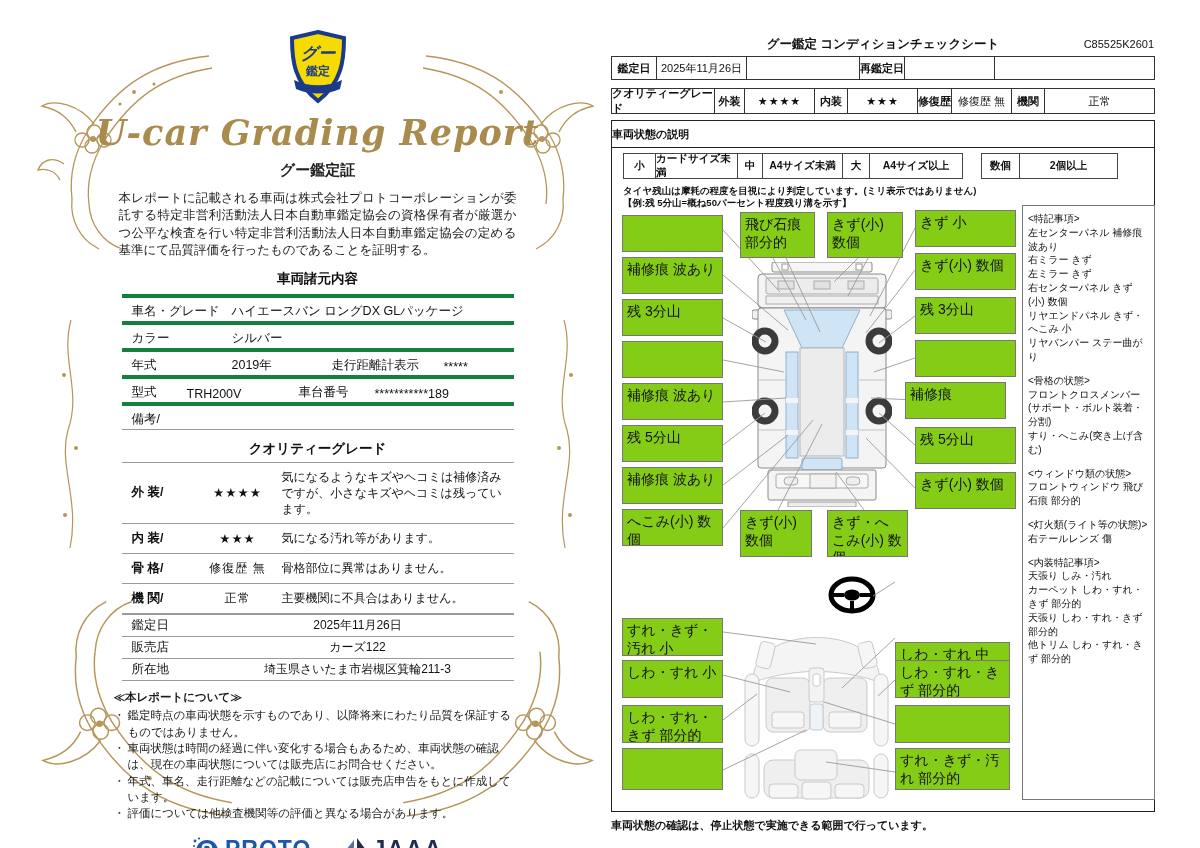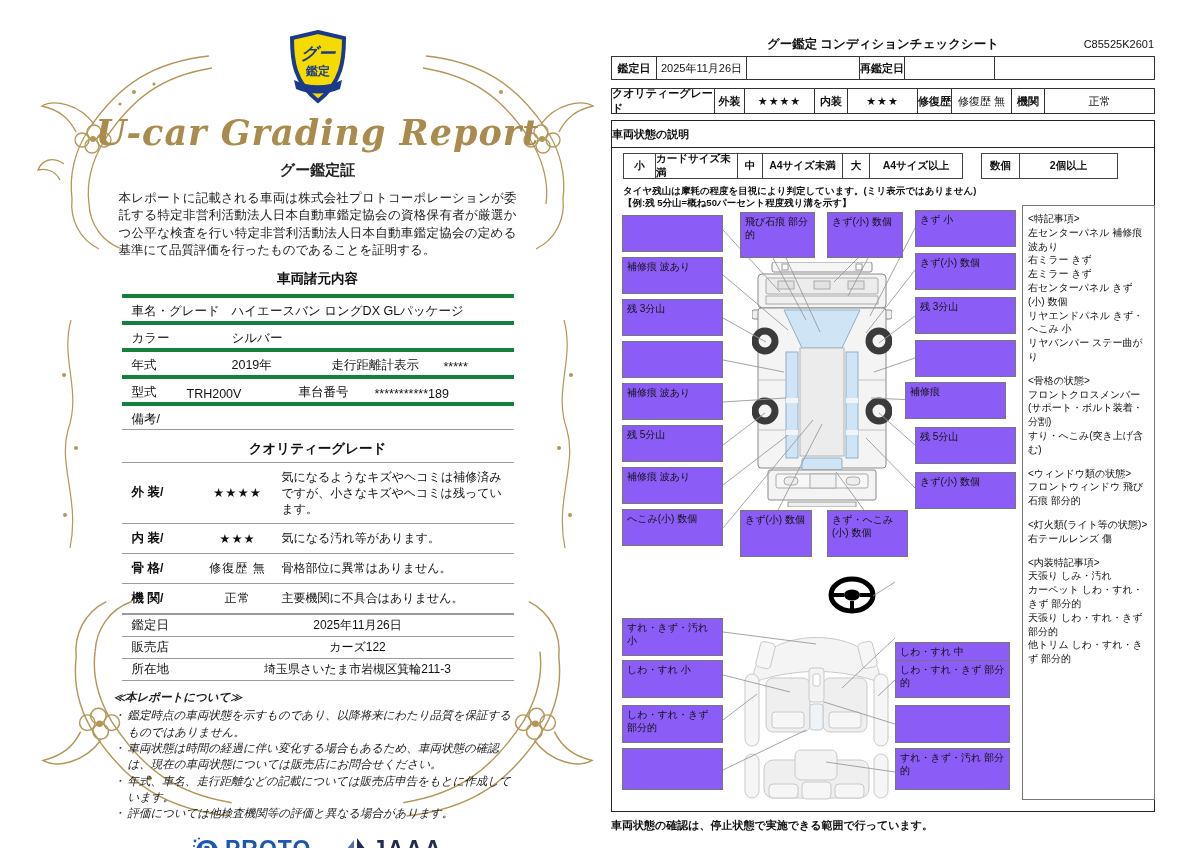--- a/index.html
+++ b/index.html
@@ -19,44 +19,44 @@
   .srow{display:flex;align-items:flex-end;min-height:27px;border-top:4px solid #15803d;padding:1px 10px;box-sizing:border-box;}
   .spec{border-bottom:1px solid #9a9a9a;}
   .sl{width:100px;} .sl3{width:55px;} .sl2{width:112px;} .sv{flex:1;} .sv-n{flex:0 0 100px;} .sv-m{flex:0 0 112px;}
   .gradeT{border-bottom:1px solid #9a9a9a;margin-top:4px;}
   .grow{display:flex;align-items:center;border-top:1px solid #9a9a9a;padding:6px 10px;box-sizing:border-box;}
   .gl{width:62px;font-weight:bold;} .gv{width:88px;text-align:center;letter-spacing:1px;} .gd{flex:1;font-size:12px;line-height:1.35;}
   .metaT{margin-top:0;}
   .mrow{display:flex;align-items:center;min-height:22px;border-top:1px solid #9a9a9a;padding:1px 10px;box-sizing:border-box;}
   .ml{width:80px;} .mv{flex:1;text-align:center;font-size:12px;}
   .metaT{border-bottom:1px solid #9a9a9a;}
-  .about{width:408px;margin:8px auto 0;font-size:11.5px;line-height:1.42;color:#1a1a1a;font-style:italic;}
+  .about{width:408px;margin:8px auto 0;font-size:11.5px;line-height:1.42;color:#1a1a1a;}
   .atitle{font-weight:bold;margin-bottom:2px;}
   .arow{display:flex;} .amark{width:14px;flex:0 0 14px;} .atext{flex:1;}
   .logos{margin-top:14px;display:flex;justify-content:center;align-items:center;gap:34px;}
   .logo-proto,.logo-jaaa{display:flex;align-items:center;gap:5px;}
   .proto-text{font-size:23px;font-weight:800;color:#1c57ae;letter-spacing:1px;}
   .jaaa-text{font-size:23px;font-weight:800;color:#232a54;letter-spacing:2px;}
   
   #right-page{position:absolute;left:608px;top:30px;width:550px;height:810px;}
-  .rp-title{position:absolute;top:6px;left:0;width:100%;text-align:center;font-size:12.5px;font-weight:bold;font-family:Liberation Serif, serif;}
+  .rp-title{position:absolute;top:6px;left:0;width:100%;text-align:center;font-size:12.5px;font-weight:bold;}
   .rp-code{position:absolute;top:8px;right:4px;font-size:11px;}
   .trow{position:absolute;left:3px;display:flex;border:1.5px solid #333;box-sizing:border-box;background:#fff;}
   .trow>div{border-left:1.5px solid #333;display:flex;align-items:center;justify-content:center;
             font-size:11px;box-sizing:border-box;overflow:hidden;}
   .trow>div:first-child{border-left:none;}
   .tlab{font-weight:bold;} .tstar{font-size:13px;letter-spacing:1px;}
   #main-box{position:absolute;left:3px;top:90px;width:544px;height:692px;border:1.5px solid #222;box-sizing:border-box;}
   .mhead{height:26px;line-height:26px;font-weight:bold;font-size:11px;border-bottom:1.5px solid #222;}
   .lgd{position:absolute;display:flex;height:26px;border:1px solid #444;box-sizing:border-box;}
   .lgd>div{border-left:1px solid #444;display:flex;align-items:center;justify-content:center;
            font-size:10.5px;font-weight:600;box-sizing:border-box;}
   .lgd>div:first-child{border-left:none;}
   .tire-note{position:absolute;left:11px;font-size:9.5px;font-weight:600;color:#111;}
-  .abox{position:absolute;border:1px solid #777;background:#8b5cf6;font-size:10px;line-height:1.25;
+  .abox{position:absolute;border:1px solid #777;background:#84cc16;font-size:14px;line-height:1.25;
         padding:3px 4px;box-sizing:border-box;z-index:4;overflow:hidden;}
   #connectors{position:absolute;left:0;top:0;z-index:3;pointer-events:none;}
   #car-svg{position:absolute;left:144px;top:232px;z-index:2;}
   #cabin-svg{position:absolute;left:130px;top:582px;z-index:2;}
   #wheel-svg{position:absolute;left:220px;top:546px;z-index:2;}
   .npanel{position:absolute;left:414px;top:175px;width:133px;height:595px;border:1px solid #777;
           box-sizing:border-box;padding:6px 5px;font-size:10px;line-height:1.38;z-index:4;background:#fff;}
   .nsec{margin-bottom:10px;}
   .rp-footer{position:absolute;left:3px;top:788px;font-size:11px;font-weight:bold;}
 </style>

